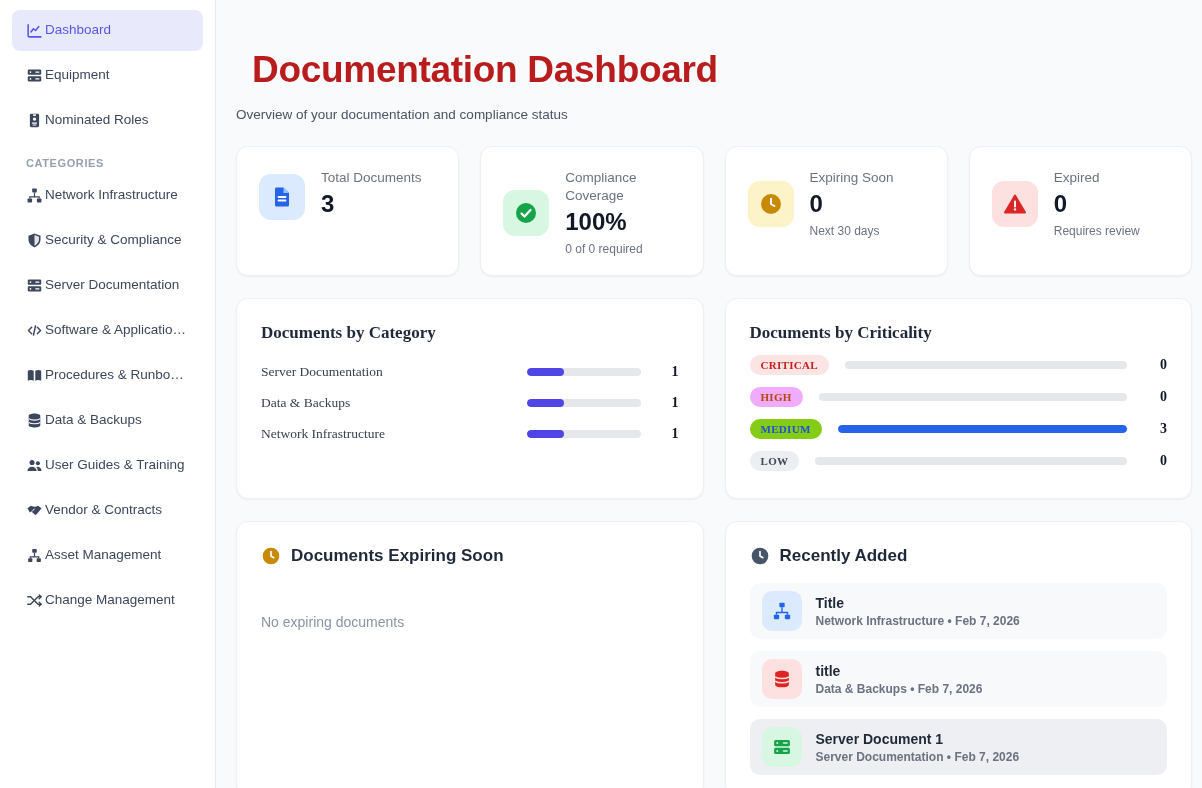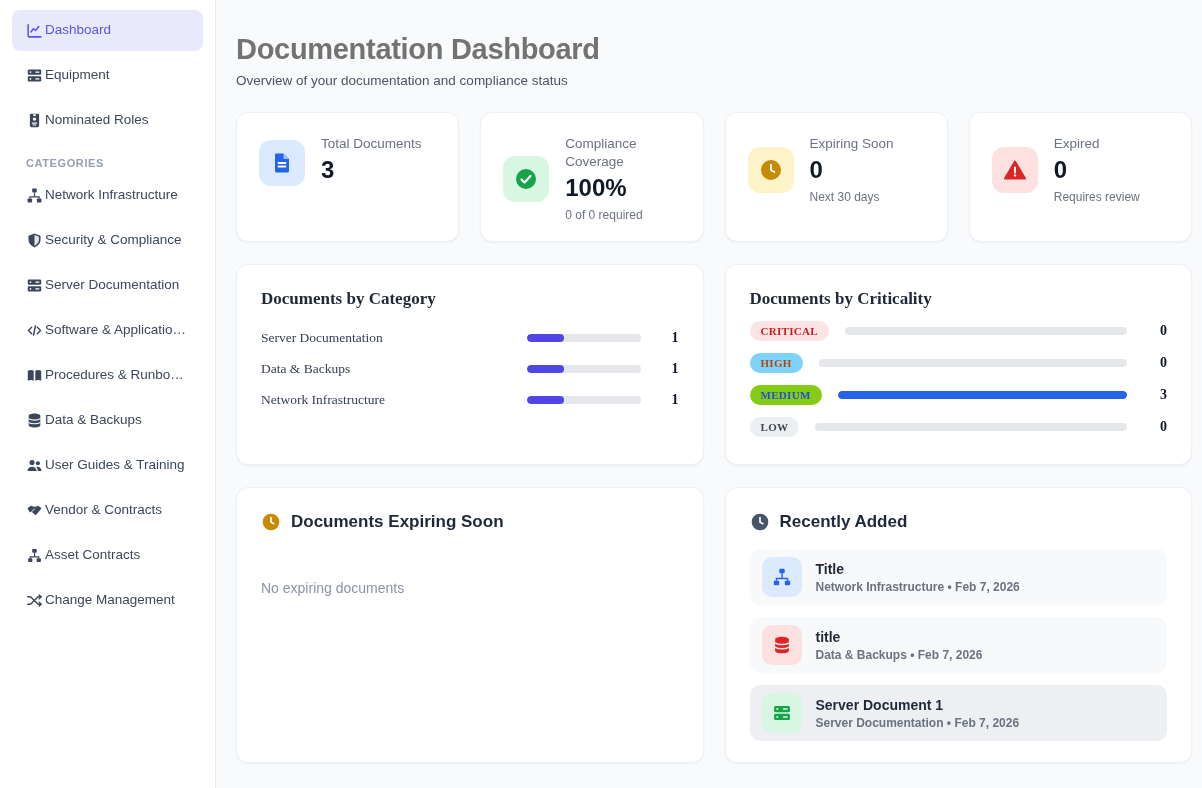--- a/index.html
+++ b/index.html
@@ -15,21 +15,21 @@
     padding:12px 14px; border-radius:8px; color:#3c475c; font-size:13.5px; cursor:pointer;
     white-space:nowrap; overflow:hidden;
   }
   .side-item .side-label { overflow:hidden; text-overflow:ellipsis; }
   .side-item.active { background:#e8eafc; color:#5b54e8; }
   .side-icon { width:17px; height:17px; flex:0 0 17px; display:flex; }
   .side-icon svg { width:17px; height:17px; }
   .cats-label { margin:16px 0 6px 26px; font-size:11px; font-weight:bold; letter-spacing:.6px; color:#96a0b0; }
   
   .main { flex:1; background:#f8fafc; padding:33px 10px 27px 20px; }
-  .page-title { margin:0; font-size:29px; font-weight:bold; color:#737373; letter-spacing:-.3px; }
+  .page-title { margin:16px; font-size:37px; font-weight:bold; color:#b91c1c; letter-spacing:-.3px; }
   .page-sub { margin-top:7px; font-size:13.5px; color:#4b5563; }
   .card { background:#fff; border:1px solid #edf0f4; border-radius:12px; box-shadow:0 1px 2px rgba(16,24,40,.05); }
   
   .stats-grid { display:grid; grid-template-columns:repeat(4,1fr); gap:21px; margin-top:24px; }
   .stat-card { height:130px; padding:22px; }
   .stat-row { display:flex; align-items:center; gap:16px; }
   .stat-icon { width:46px; height:46px; border-radius:12px; flex:0 0 46px; display:flex; align-items:center; justify-content:center; }
   .stat-icon svg { width:24px; height:24px; }
   .icon-blue { background:#dbeafe; } .icon-green { background:#d7f7e2; }
   .icon-amber { background:#fdf3c8; } .icon-red { background:#fde0e0; }
@@ -45,21 +45,21 @@
   .cat-label { flex:1; font-size:13.5px; color:#374151; }
   .track { width:114px; height:8px; border-radius:4px; background:#e5e7eb; overflow:hidden; }
   .fill { height:100%; border-radius:4px; }
   .fill-purple { background:#4f46e5; }
   .fill-blue { background:#2563eb; }
   .row-value { width:38px; text-align:right; font-size:14px; font-weight:bold; color:#111827; }
   .crit-rows { margin-top:6px; }
   .crit-row { display:flex; align-items:center; margin-top:12px; }
   .badge { border-radius:999px; padding:4px 11px; font-size:11px; font-weight:bold; letter-spacing:.3px; white-space:nowrap; }
   .badge-critical { background:#fce4e4; color:#c81e1e; }
-  .badge-high { background:#7dd3fc; color:#b54708; }
+  .badge-high { background:#f0abfc; color:#b54708; }
   .badge-medium { background:#84cc16; color:#1d4fd8; }
   .badge-low { background:#eceff2; color:#3f4754; }
   .crit-track { flex:1; width:auto; margin-left:16px; margin-right:0; }
   .crit-row .row-value { margin-left:2px; }
   
   .bottom-grid { display:grid; grid-template-columns:1fr 1fr; gap:21px; margin-top:22px; }
   .bottom-card { height:276px; padding:24px; }
   .card-head { display:flex; align-items:center; gap:10px; }
   .head-icon { width:20px; height:20px; flex:0 0 20px; display:flex; }
   .head-icon svg { width:20px; height:20px; }
@@ -199,21 +199,21 @@
   </div>
   <div class="side-item">
     <span class="side-icon">
         <svg viewBox="0 0 24 24" fill="currentColor">
           <rect x="8.8" y="2.8" width="6.4" height="5.2" rx="1"></rect>
           <rect x="3" y="16" width="6" height="5.2" rx="1"></rect>
           <rect x="15" y="16" width="6" height="5.2" rx="1"></rect>
           <path d="M12 8v3.4M6 16v-2h12v2M12 11.4v2.6" fill="none" stroke="currentColor" stroke-width="1.7"></path>
         </svg>
       </span>
-    <span class="side-label">Asset Contracts</span>
+    <span class="side-label">Asset Management</span>
   </div>
   <div class="side-item">
     <span class="side-icon">
         <svg viewBox="0 0 24 24" fill="none" stroke="currentColor" stroke-width="2" stroke-linecap="round" stroke-linejoin="round">
           <path d="M2.5 6.8h3.9L17 17.2h4.1"></path>
           <path d="M2.5 17.2h3.9L17 6.8h4.1"></path>
           <path d="m18.6 4.2 2.9 2.6-2.9 2.6"></path>
           <path d="m18.6 14.6 2.9 2.6-2.9 2.6"></path>
         </svg>
       </span>

